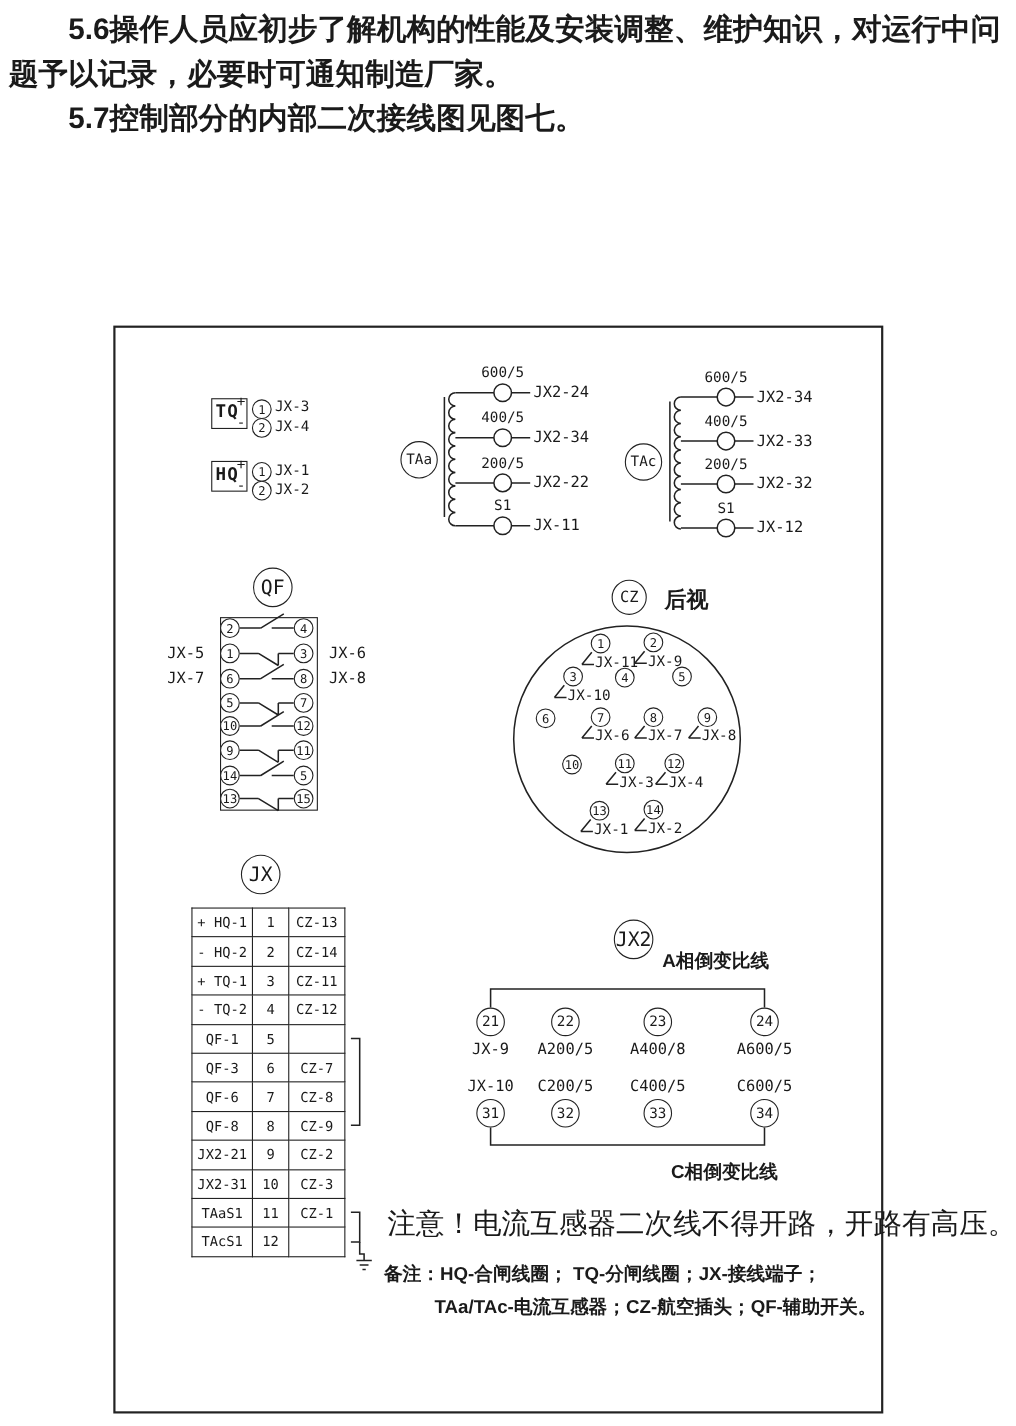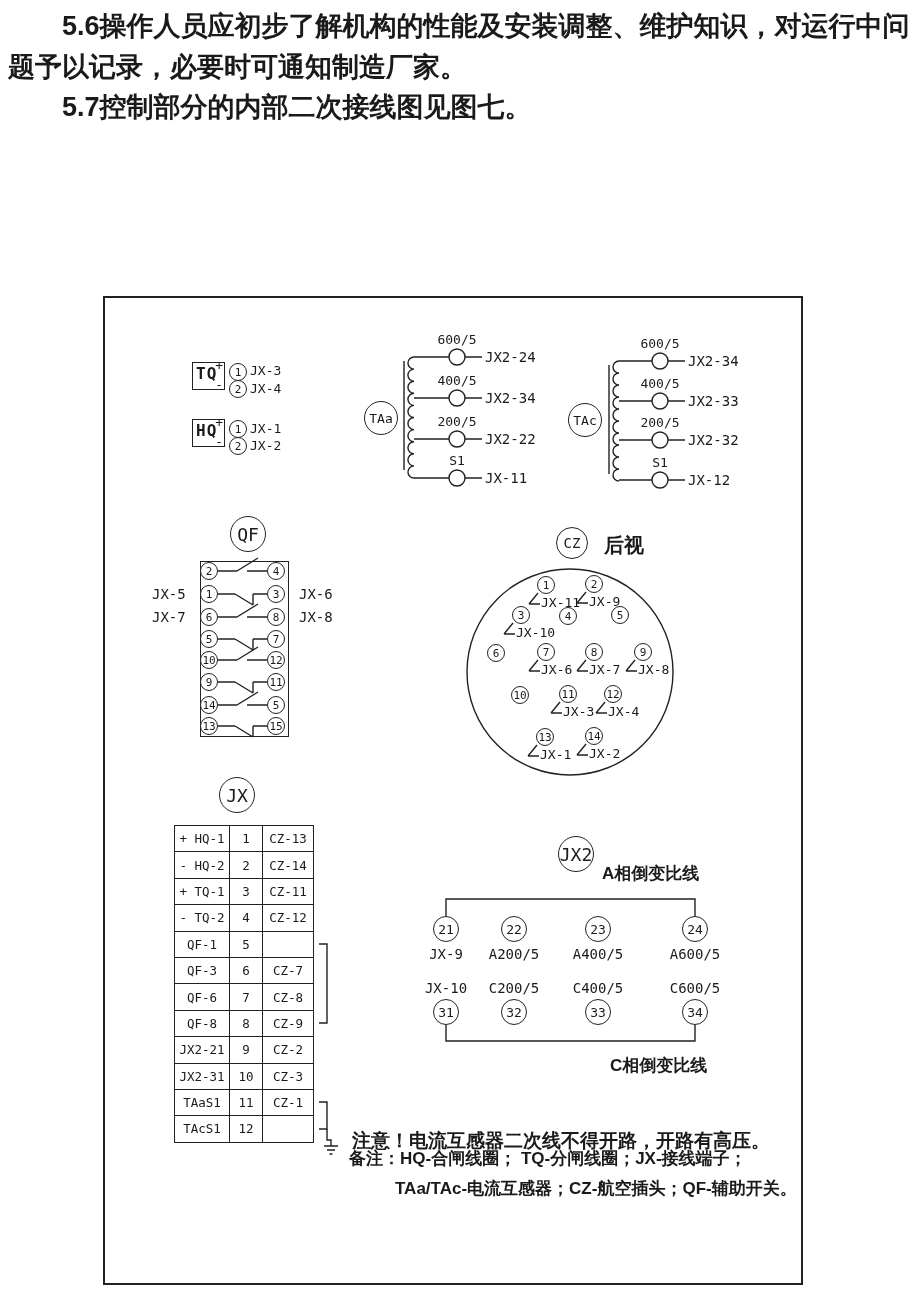--- a/index.html
+++ b/index.html
@@ -44,21 +44,21 @@
     font-size:13px; line-height:12px; }
 
   table.jxtable { position:absolute; left:69px; top:527px; border-collapse:collapse;
     font-family:"DejaVu Sans Mono", monospace; font-size:12.5px; table-layout:fixed; }
   table.jxtable td { border:1.5px solid #222; height:26.4px; padding:0 3px;
     text-align:center; white-space:nowrap;margin-left:29px; }
   td.c1 { width:55px; } td.c2 { width:33px; } td.c3 { width:51px; }
 
   .caption { position:absolute; left:0; top:946px; width:700px; text-align:center;
     font-size:21px; font-weight:600; }
-  .warn { font-size:19px; font-weight:700;margin-top:33px; }
+  .warn { font-size:26px; font-weight:400; }
   .remark { font-size:17px; }
 </style>
 </head>
 <body>
 
 <div class="doc-text">
   <p>5.6操作人员应初步了解机构的性能及安装调整、维护知识，对运行中问题予以记录，必要时可通知制造厂家。</p>
   <p>5.7控制部分的内部二次接线图见图七。</p>
 </div>
 
@@ -269,21 +269,21 @@
     </table>
 
   <div class="pin p36" style="left:453px;top:538px">JX2</div>
   <span class="cn" style="left:497px;top:564px;font-size:17px">A相倒变比线</span>
   <div class="pin p26" style="left:328px;top:618px">21</div>
   <div class="pin p26" style="left:396px;top:618px">22</div>
   <div class="pin p26" style="left:480px;top:618px">23</div>
   <div class="pin p26" style="left:577px;top:618px">24</div>
   <span class="lbl lbl14 ctr" style="left:306px;top:649px;width:70px">JX-9</span>
   <span class="lbl lbl14 ctr" style="left:374px;top:649px;width:70px">A200/5</span>
-  <span class="lbl lbl14 ctr" style="left:458px;top:649px;width:70px">A400/5</span>
+  <span class="lbl lbl14 ctr" style="left:458px;top:649px;width:70px">A400/8</span>
   <span class="lbl lbl14 ctr" style="left:555px;top:649px;width:70px">A600/5</span>
   <span class="lbl lbl14 ctr" style="left:306px;top:683px;width:70px">JX-10</span>
   <span class="lbl lbl14 ctr" style="left:374px;top:683px;width:70px">C200/5</span>
   <span class="lbl lbl14 ctr" style="left:458px;top:683px;width:70px">C400/5</span>
   <span class="lbl lbl14 ctr" style="left:555px;top:683px;width:70px">C600/5</span>
   <div class="pin p26" style="left:328px;top:701px">31</div>
   <div class="pin p26" style="left:396px;top:701px">32</div>
   <div class="pin p26" style="left:480px;top:701px">33</div>
   <div class="pin p26" style="left:577px;top:701px">34</div>
   <span class="cn" style="left:505px;top:756px;font-size:17px">C相倒变比线</span>

